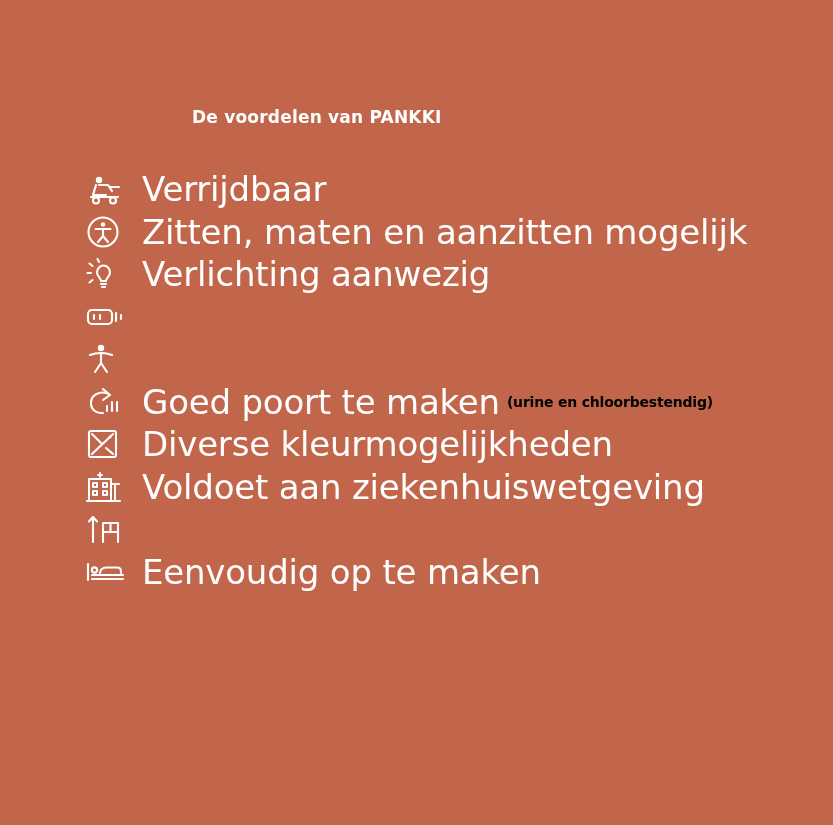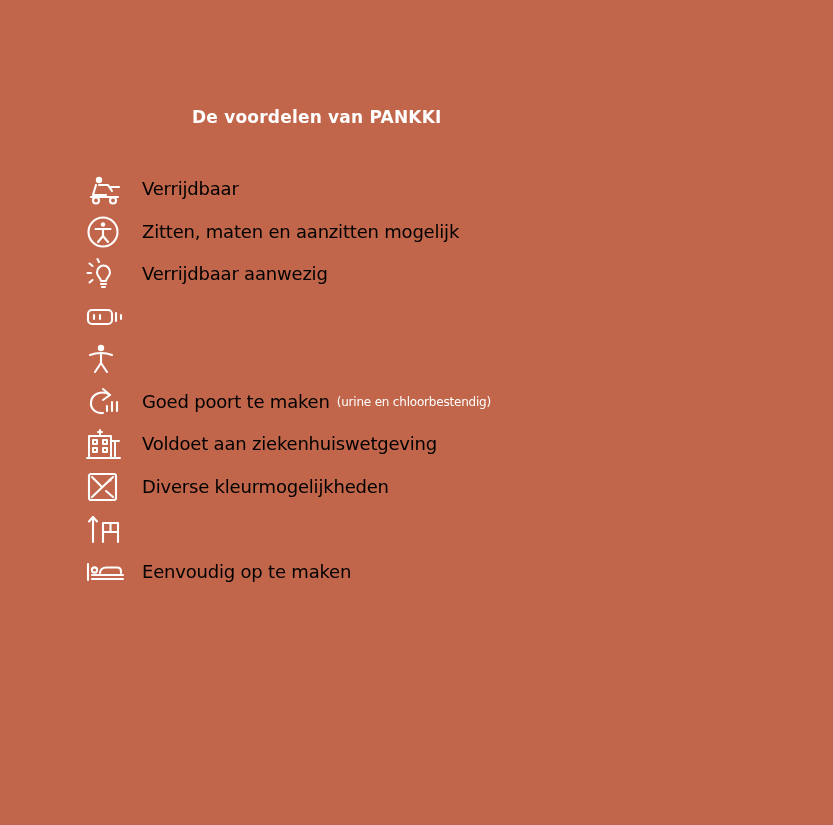--- a/index.html
+++ b/index.html
@@ -51,33 +51,33 @@
     display: flex;
     align-items: center;
     justify-content: flex-start;
     padding-left: 4px;
     box-sizing: border-box;
   }
   .benefit-icon svg {
     display: block;
   }
   .benefit-text {
-    color: #000000;
-    font-size: 18px;
+    color: #ffffff;
+    font-size: 34px;
     line-height: 1;
     white-space: nowrap;
     font-family: "DejaVu Sans", sans-serif;
     font-weight: 400;
     letter-spacing: -0.2px;
   }
   .benefit-note {
-    color: #ffffff;
-    font-size: 12px;
+    color: #000000;
+    font-size: 14px;
     font-family: "DejaVu Sans", sans-serif;
-    font-weight: normal;
+    font-weight: bold;
     margin-left: 7px;
     white-space: nowrap;
     letter-spacing: -0.2px;
   }
 </style>
 </head>
 <body style="background: rgb(193, 102, 74);">
 
 <div class="page">
 
@@ -119,21 +119,21 @@
         <svg width="36" height="34" viewBox="0 0 36 34" fill="none" stroke="#ffffff" stroke-width="2.1" stroke-linecap="round" stroke-linejoin="round">
           <path d="M20 24 C20 21 24 19.5 24 15.5 C24 11.4 21 8.5 17.5 8.5 C14 8.5 11 11.4 11 15.5 C11 19.5 15 21 15 24 Z"></path>
           <path d="M15 27 L20 27"></path>
           <path d="M16 30 L19 30"></path>
           <path d="M5 16 L1.5 16"></path>
           <path d="M6.5 9 L3.5 6.5"></path>
           <path d="M6.5 23 L3.5 25.5"></path>
           <path d="M13 5 L11.5 2"></path>
         </svg>
       </span>
-      <span class="benefit-text">Verrijdbaar aanwezig</span>
+      <span class="benefit-text">Verlichting aanwezig</span>
     </li>
 
     <li class="benefit-row">
       <span class="benefit-icon">
         <svg width="40" height="26" viewBox="0 0 40 26" fill="none" stroke="#ffffff" stroke-width="2.1" stroke-linecap="round" stroke-linejoin="round">
           <rect x="2" y="6" width="24" height="14" rx="4"></rect>
           <path d="M8 11 L8 15"></path>
           <path d="M14 11 L14 15"></path>
           <path d="M30 9 L30 17"></path>
           <path d="M35 11 L35 15"></path>
@@ -158,20 +158,33 @@
         <svg width="38" height="32" viewBox="0 0 38 32" fill="none" stroke="#ffffff" stroke-width="2.1" stroke-linecap="round" stroke-linejoin="round">
           <path d="M24 9 C17 4 6 7 5 16 C4.3 23 10 28 17 27"></path>
           <path d="M17 3 L24 9 L17 14"></path>
           <path d="M26 16 L26 25"></path>
           <path d="M31 16 L31 25"></path>
           <path d="M21 20 L21 25"></path>
         </svg>
       </span>
       <span class="benefit-text">Goed poort te maken</span>
       <span class="benefit-note">(urine en chloorbestendig)</span>
+    </li>
+
+    <li class="benefit-row">
+      <span class="benefit-icon">
+        <svg width="34" height="32" viewBox="0 0 34 32" fill="none" stroke="#ffffff" stroke-width="2.1" stroke-linecap="round" stroke-linejoin="round">
+          <rect x="3" y="3" width="27" height="26" rx="2"></rect>
+          <path d="M6 26 L27 6"></path>
+          <path d="M6 6 L16 16"></path>
+          <path d="M20 20 L27 26"></path>
+          <circle cx="24" cy="9" r="1.6" fill="#ffffff" stroke="none"></circle>
+        </svg>
+      </span>
+      <span class="benefit-text">Diverse kleurmogelijkheden</span>
     </li>
 
     <li class="benefit-row">
       <span class="benefit-icon">
         <svg width="36" height="34" viewBox="0 0 36 34" fill="none" stroke="#ffffff" stroke-width="2" stroke-linecap="round" stroke-linejoin="round">
           <path d="M3 31 L3 9 L25 9 L25 31"></path>
           <path d="M1 31 L34 31"></path>
           <path d="M14 3 L14 7 M12 5 L16 5"></path>
           <rect x="7" y="13" width="4" height="4"></rect>
           <rect x="17" y="13" width="4" height="4"></rect>
@@ -179,33 +192,20 @@
           <rect x="17" y="21" width="4" height="4"></rect>
           <path d="M29 14 L29 31"></path>
           <path d="M25 14 L33 14"></path>
         </svg>
       </span>
       <span class="benefit-text">Voldoet aan ziekenhuiswetgeving</span>
     </li>
 
     <li class="benefit-row">
       <span class="benefit-icon">
-        <svg width="34" height="32" viewBox="0 0 34 32" fill="none" stroke="#ffffff" stroke-width="2.1" stroke-linecap="round" stroke-linejoin="round">
-          <rect x="3" y="3" width="27" height="26" rx="2"></rect>
-          <path d="M6 26 L27 6"></path>
-          <path d="M6 6 L16 16"></path>
-          <path d="M20 20 L27 26"></path>
-          <circle cx="24" cy="9" r="1.6" fill="#ffffff" stroke="none"></circle>
-        </svg>
-      </span>
-      <span class="benefit-text">Diverse kleurmogelijkheden</span>
-    </li>
-
-    <li class="benefit-row">
-      <span class="benefit-icon">
         <svg width="38" height="32" viewBox="0 0 38 32" fill="none" stroke="#ffffff" stroke-width="2.1" stroke-linecap="round" stroke-linejoin="round">
           <path d="M7 29 L7 4"></path>
           <path d="M3 8.5 L7 4 L11 8.5"></path>
           <path d="M17 29 L17 10 L32 10 L32 29"></path>
           <path d="M17 19 L32 19"></path>
           <path d="M24.5 10 L24.5 19"></path>
         </svg>
       </span>
     </li>
 

